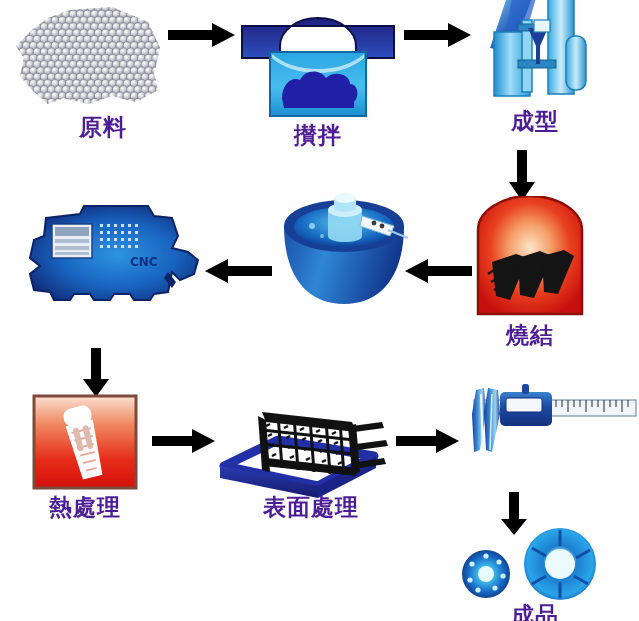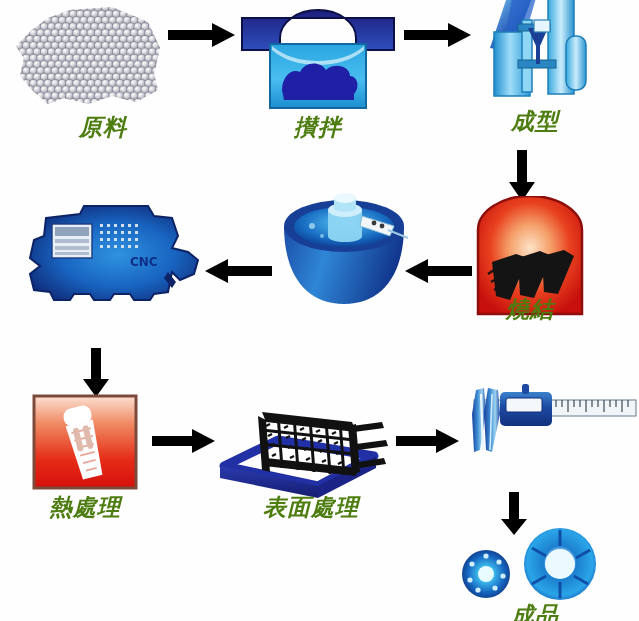--- a/index.html
+++ b/index.html
@@ -21,28 +21,27 @@
     position: absolute;
   }
   .art {
     position: absolute;
     left: 0;
     top: 0;
   }
   .label {
     position: absolute;
     text-align: center;
-    color: #4d7c0f;
+    color: #4c1d95;
     font-weight: 700;
     font-size: 23px;
     line-height: 1;
     letter-spacing: 1px;
     white-space: nowrap;
     font-family: "DejaVu Sans", "Liberation Sans", sans-serif;
-    font-style: italic;
   }
   .arrow {
     position: absolute;
   }
 </style>
 </head>
 <body>
 
 <div id="stage">
 
@@ -499,21 +498,21 @@
         </g>
       </g>
     </svg>
     <div class="label" style="left:0; top:112px; width:190px;">原料</div>
   </div>
 
   <svg class="arrow" style="left:168px; top:22px;" width="68" height="26" viewBox="0 0 68 26">
     <path d="M0 8 H44 V1 L67 13 L44 25 V18 H0 Z" fill="#000"></path>
   </svg>
 
-  <div class="node" style="left:238px; top:4px; width:160px; height:150px;">
+  <div class="node" style="left:238px; top:12px; width:160px; height:150px;">
     <svg class="art" width="160" height="112" viewBox="0 0 160 112">
       <defs>
         <linearGradient id="mixTop" x1="0" y1="0" x2="0" y2="1">
           <stop offset="0%" stop-color="#1e1f7e"></stop>
           <stop offset="100%" stop-color="#2e4fbd"></stop>
         </linearGradient>
         <linearGradient id="mixBody" x1="0" y1="0" x2="0" y2="1">
           <stop offset="0%" stop-color="#2aa6e0"></stop>
           <stop offset="55%" stop-color="#49bdf0"></stop>
           <stop offset="100%" stop-color="#1b8fd0"></stop>
@@ -595,21 +594,21 @@
         <path d="M22 66 L46 58 L58 62 L40 104 L26 100 Z"></path>
         <path d="M48 62 L70 55 L82 60 L64 102 L50 99 Z"></path>
         <path d="M72 60 L94 54 L104 60 L88 98 L74 96 Z"></path>
       </g>
       <g stroke="#141414" stroke-width="2.4" opacity="0.95">
         <path d="M24 74 L18 78 M28 82 L21 86 M31 90 L24 94"></path>
         <path d="M50 70 L44 74 M54 79 L47 83 M57 88 L50 92"></path>
         <path d="M76 68 L70 72 M79 77 L72 81 M82 86 L76 90"></path>
       </g>
     </svg>
-    <div class="label" style="left:-2px; top:102px; width:124px;">燒結</div>
+    <div class="label" style="left:-2px; top:128px; width:124px;">燒結</div>
   </div>
 
   <svg class="arrow" style="left:404px; top:258px;" width="68" height="26" viewBox="0 0 68 26">
     <path d="M68 8 H24 V1 L1 13 L24 25 V18 H68 Z" fill="#000"></path>
   </svg>
 
   <div class="node" style="left:270px; top:192px; width:150px; height:155px;">
     <svg class="art" width="150" height="120" viewBox="0 0 150 120">
       <defs>
         <linearGradient id="tubOut" x1="0" y1="0" x2="1" y2="0.2">

